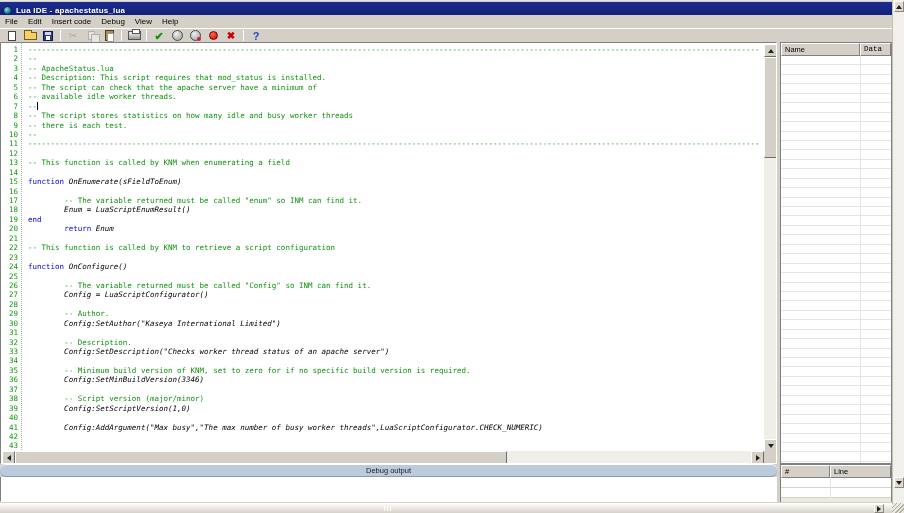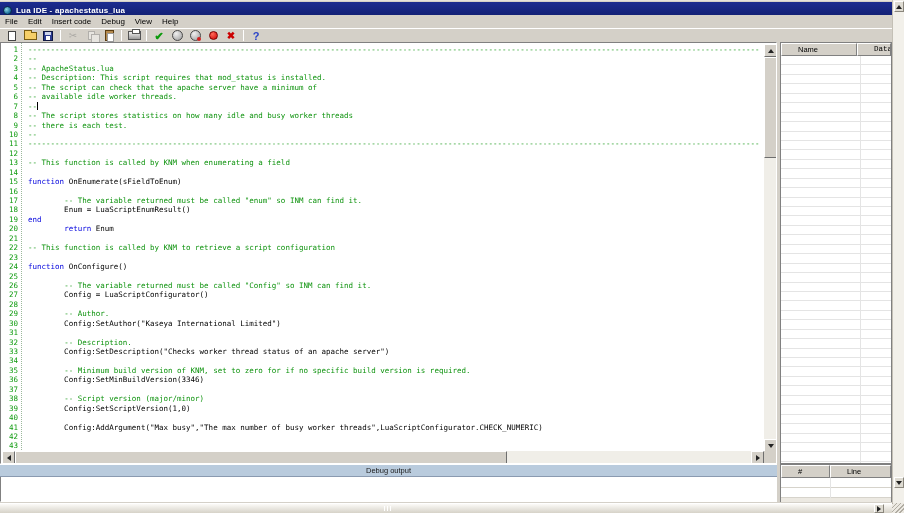--- a/index.html
+++ b/index.html
@@ -57,21 +57,21 @@
     border:1px solid; border-color:#808080 #fff #fff #808080; overflow:hidden; }
   #gutter { position:absolute; left:0; top:0; width:21px; bottom:13px; padding-top:2px;
     border-right:1px dotted #9bb89b; overflow:hidden; }
   .line-num { height:9.44px; line-height:9.44px; font-family:"DejaVu Sans Mono",monospace; font-size:7.5px;
     color:#0f9b0f; text-align:right; padding-right:3px; }
   #code { position:absolute; left:22px; top:0; right:13px; bottom:13px; padding:2px 0 0 5px; overflow:hidden; }
   .code-line { height:9.44px; line-height:9.44px; font-family:"DejaVu Sans Mono",monospace; font-size:7.5px;
     white-space:pre; color:#000; }
   .tok-c { color:#0e930e; }
   .tok-k { color:#0000dd; }
-  .tok-p { color:#000; }
+  .tok-p { color:#000;font-style:italic; }
   .caret { display:inline-block; width:1px; height:8px; background:#000; vertical-align:-1px; }
 
   
   .sb-track { position:absolute; background:#f0eee8; }
   .sb-btn { position:absolute; width:13px; height:13px; background:#d4d0c8;
     border:1px solid; border-color:#fff #6e6e6e #6e6e6e #fff; display:flex; align-items:center; justify-content:center; }
   .sb-thumb { position:absolute; background:#d4d0c8; border:1px solid; border-color:#fff #6e6e6e #6e6e6e #fff; }
   .arr { width:0; height:0; }
   .arr-up   { border:3px solid transparent; border-bottom:4px solid #222; margin-top:-3px; }
   .arr-down { border:3px solid transparent; border-top:4px solid #222; margin-bottom:-3px; }
@@ -83,32 +83,32 @@
   #ed-hsb-thumb { left:13px; top:0; width:492px; height:13px; }
   #ed-corner { position:absolute; left:763px; top:408px; width:13px; height:13px; background:#d4d0c8; }
 
   #splitter-v { position:absolute; left:777px; top:0; width:3px; height:422px; background:#d4d0c8; }
 
   
   #watch { position:absolute; left:780px; top:0; right:0; height:422px; background:#fff;
     border:1px solid #808080; overflow:hidden; }
   .grid-header { display:flex; height:13px; }
   .th { background:#d4d0c8; border:1px solid; border-color:#fff #808080 #808080 #fff;
-    font-size:7.5px; line-height:11px; padding:0 16px; white-space:nowrap; overflow:hidden; }
+    font-size:7.5px; line-height:11px; padding:0 3px; white-space:nowrap; overflow:hidden; }
   #watch .th-name { width:79px; }
   #watch .th-data { flex:1;font-family:Liberation Mono, monospace; }
   #watch-rows { position:absolute; left:0; top:13px; right:0; bottom:0; overflow:hidden; }
   .watch-row { height:9.44px; border-bottom:1px solid #e4e4e4; }
   #watch-col-divider { position:absolute; left:79px; top:13px; bottom:0; width:1px; background:#e4e4e4; }
 
   
   #bottom { position:absolute; left:0; top:463px; width:100%; height:38px; }
   #debug { position:absolute; left:0; top:0; width:777px; height:38px; }
   #debug-header { height:13px; background:#b9cbdd; border-top:1px solid #fff; border-bottom:1px solid #8a9ab0;
-    text-align:center; font-size:7.5px; line-height:12px; color:#1a1a1a; }
+    text-align:center; font-size:7.5px; line-height:12px; color:#1a1a1a;border-radius:6px; }
   #debug-body { position:absolute; left:0; top:13px; right:0; bottom:0; background:#fff;
     border:1px solid; border-color:#808080 #fff #fff #808080; border-top:none; }
   #bp { position:absolute; left:780px; top:0; right:0; height:38px; background:#ece9e2;
     border:1px solid #808080; border-bottom:none; overflow:hidden; }
   #bp .th-num { width:49px; }
   #bp .th-line { flex:1; }
   #bp-rows { position:absolute; left:0; top:13px; right:0; height:20px; background:#fff; }
   .bp-row { height:10px; border-bottom:1px solid #d6d3cb; }
   #bp-col-divider { position:absolute; left:49px; top:13px; height:20px; width:1px; background:#e4e4e4; }
 

